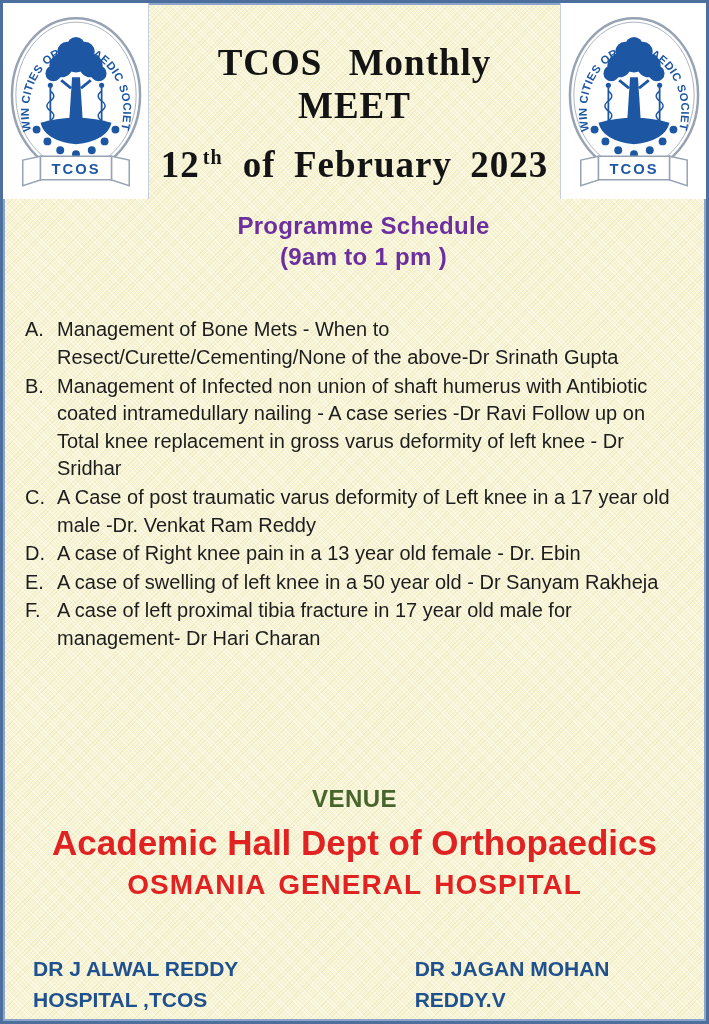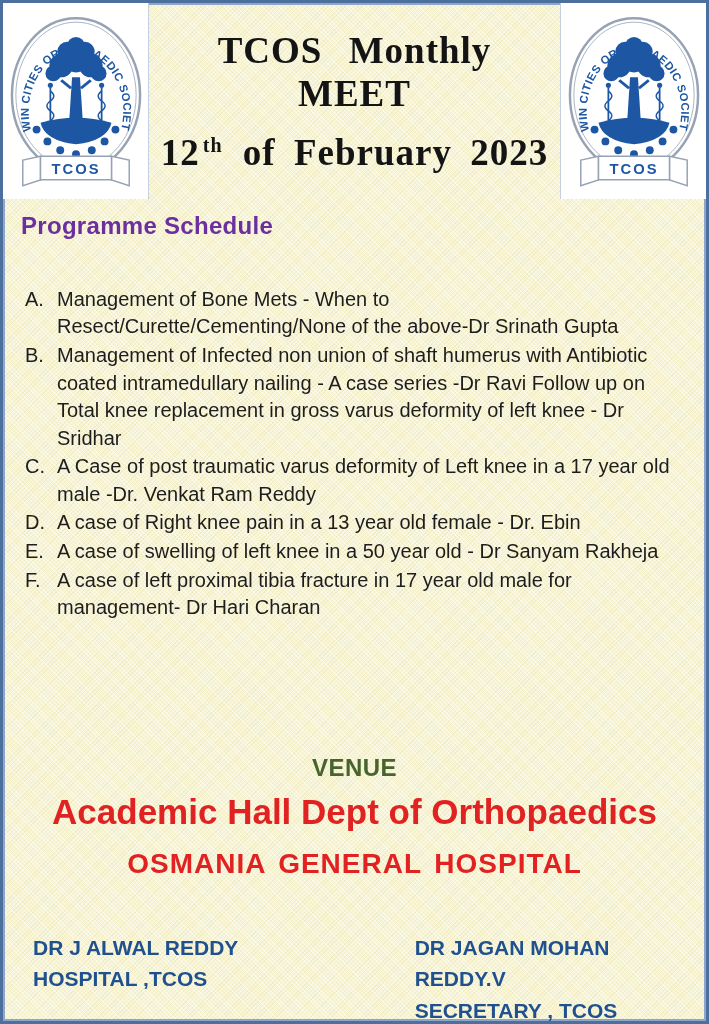--- a/index.html
+++ b/index.html
@@ -26,21 +26,21 @@
     width: 146px; height: 196px;
     background: #ffffff;
     flex: 0 0 auto;
     display: flex; align-items: center; justify-content: center;
   }
   .logo-box.left  { border-right: 1px solid #c6cfdf; }
   .logo-box.right { border-left: 1px solid #c6cfdf; }
 
   .title-wrap {
     flex: 1 1 auto;
-    padding-top: 26px;
+    padding-top: 38px;
     text-align: center;
     font-family: "Liberation Serif", serif;
     color: #141414;
   }
   .title-line1 {
     font-size: 37px; font-weight: 600; word-spacing: 16px; letter-spacing: 1px;
   }
   .title-line2 {
     margin-top: 16px;
     font-size: 37px; font-weight: 600; word-spacing: 8px; letter-spacing: 1px;
@@ -48,39 +48,40 @@
   .title-line2 sup { font-size: 20px; margin-left: 3px; margin-right: 2px; text-align: right; }
 
   
   .prog-heading {
     margin: 12px 0 0 18px;
     color: #6b2f9e;
     font-weight: bold;
     font-size: 24px;
     line-height: 1.28;
     letter-spacing: 0.3px;
+    text-align: center;
   }
 
   
   .schedule-list { margin: 44px 0 0 22px; width: 660px; }
   .schedule-item {
     display: grid;
     grid-template-columns: 32px 615px;
     color: #1d1d1d;
     font-size: 20px;
     line-height: 1.38;
     margin-bottom: 1px;
   }
   .item-label { font-weight: 400; }
 
   
   .venue { margin-top: 132px; text-align: center; }
   .venue-heading { color: #47642c; font-size: 24px; font-weight: bold; letter-spacing: 0.5px; }
   .venue-line1   { margin-top: 10px; color: #e02322; font-size: 35px; font-weight: bold; }
-  .venue-line2   { margin-top: 16px;  color: #e02322; font-size: 28px; font-weight: bold; letter-spacing: 1px; word-spacing: 4px; }
+  .venue-line2   { margin-top: 6px;  color: #e02322; font-size: 28px; font-weight: bold; letter-spacing: 1px; word-spacing: 4px; }
 
   
   .signatories { display: flex; margin-top: 52px; color: #20518f; font-weight: bold; font-size: 21px; line-height: 1.5; }
   .sig-left  { margin-left: 30px; width: 330px; }
   .sig-right { margin-left: 20px; padding-left: 32px; }
 
   
   .logo-svg { width: 138px; height: 186px; }
 </style>
 </head>
@@ -201,20 +202,21 @@
           <path d="M106,146 L124,150 L124,176 L106,170 Z" fill="#ffffff" stroke="#97a3b4" stroke-width="1.5"></path>
           <path d="M34,146 L106,146 L106,170 L34,170 Z" fill="#ffffff" stroke="#97a3b4" stroke-width="1.5"></path>
           <text x="70" y="164" text-anchor="middle" font-family="Liberation Sans, sans-serif" font-size="15" font-weight="bold" letter-spacing="2" fill="#1d57a3">TCOS</text>
         </g>
       </svg>
     </div>
   </div>
 
   <div class="prog-heading">
     <div>Programme Schedule</div>
+    <div>(9am to 1 pm )</div>
   </div>
 
   <div class="schedule-list">
     <div class="schedule-item">
       <span class="item-label">A.</span>
       <span class="item-text">Management of Bone Mets - When to Resect/Curette/Cementing/None of the above-Dr Srinath Gupta</span>
     </div>
     <div class="schedule-item">
       <span class="item-label">B.</span>
       <span class="item-text">Management of Infected non union of shaft humerus with Antibiotic coated intramedullary nailing - A case series -Dr Ravi Follow up on Total knee replacement in gross varus deformity of left knee - Dr Sridhar</span>

